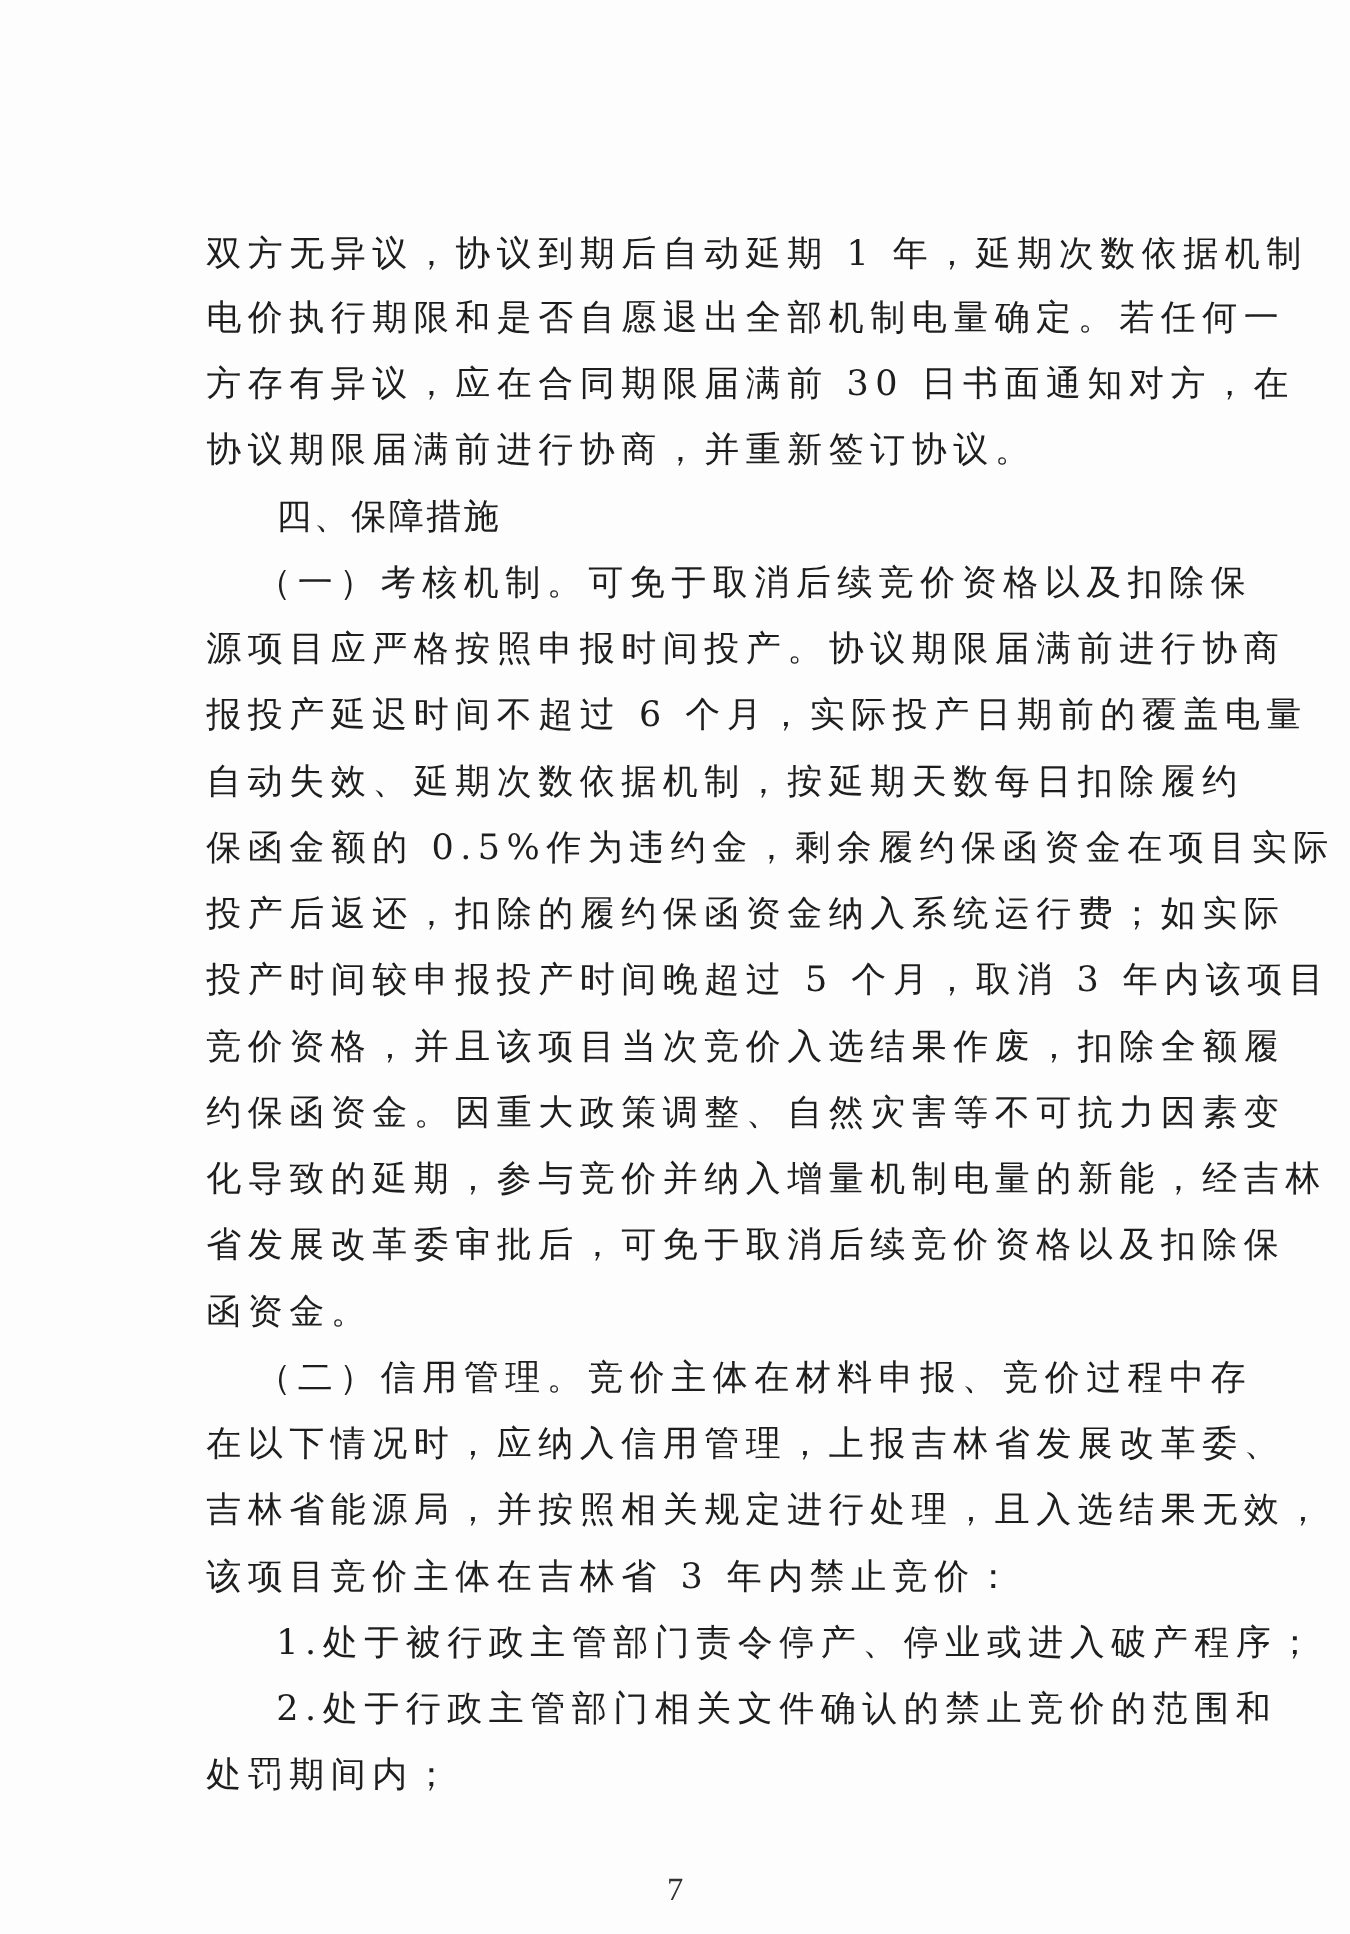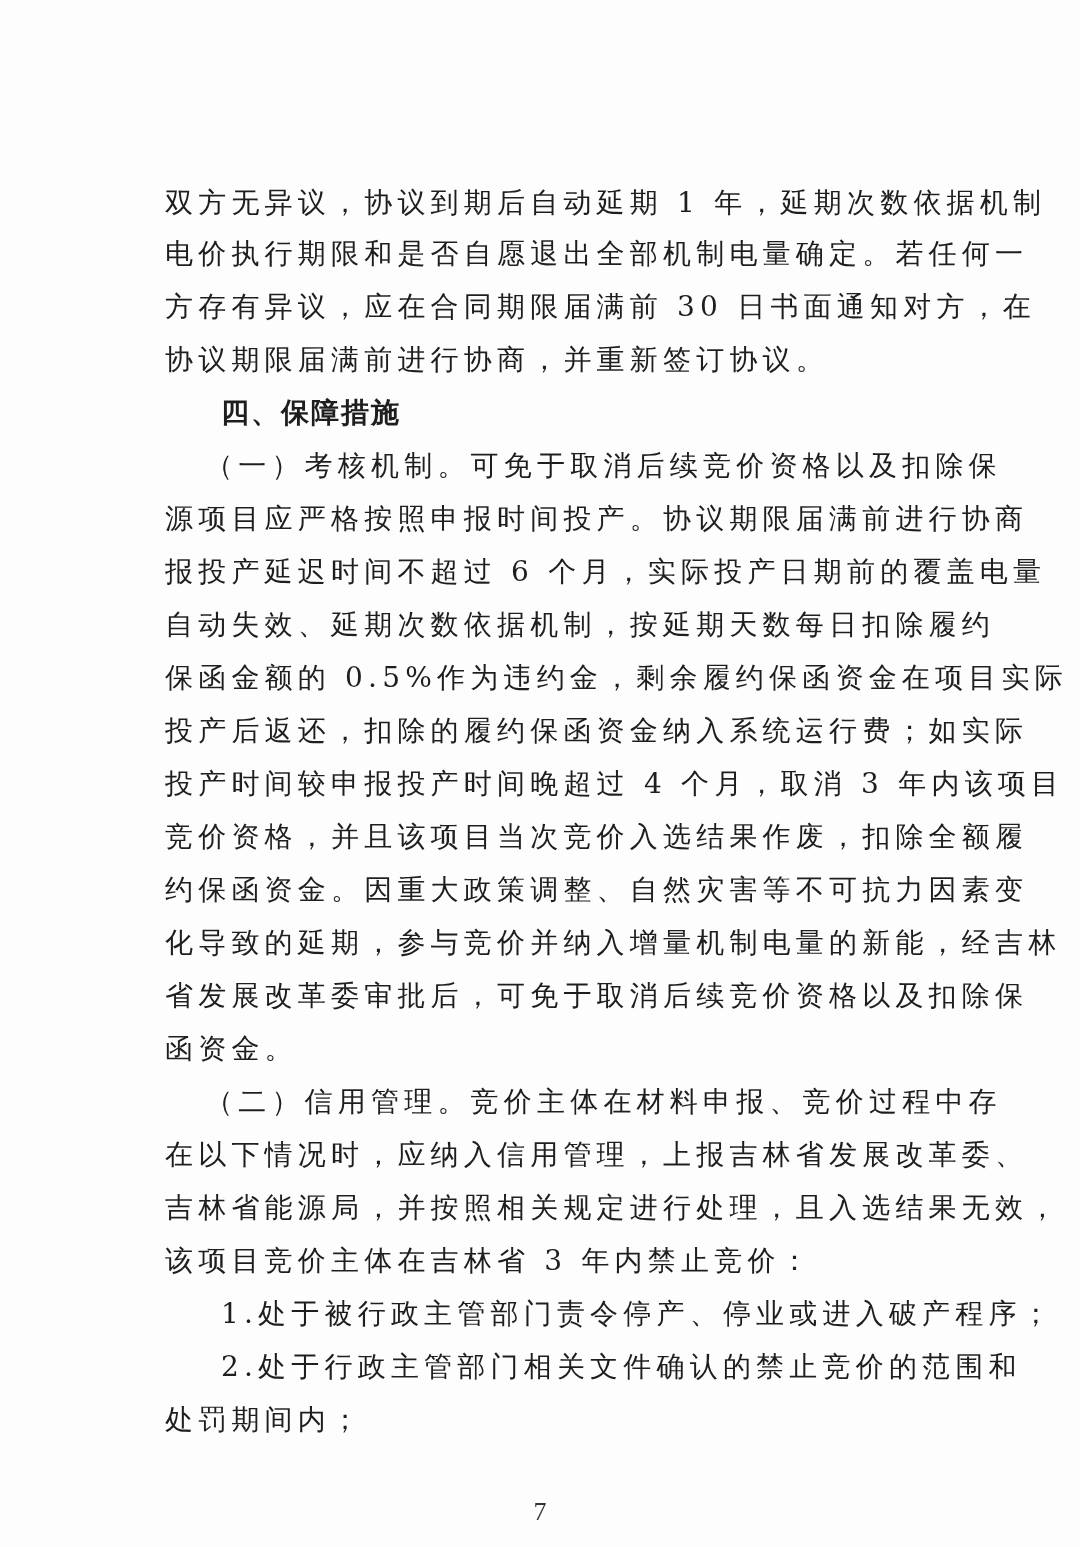--- a/index.html
+++ b/index.html
@@ -8,21 +8,21 @@
     background: #fdfdfd;
     font-family: "DejaVu Serif", "Liberation Serif", serif;
     color: #1e1e1e;
   }
   .page { position: absolute; left: 0; top: 16px; width: 964px; height: 1547px; margin-top: 23px; }
   .line {
     position: absolute; left: 165px; width: 760px;
     font-size: 28px; line-height: 36px; height: 36px;
     white-space: nowrap; letter-spacing: 5.2px;
   }
-  .line.heading { font-family: "DejaVu Sans", "Liberation Sans", sans-serif; font-weight: bold; letter-spacing: 2px; }
+  .line.heading { font-family: "DejaVu Sans", "Liberation Sans", sans-serif; font-weight: normal; letter-spacing: 2px; }
   .page-number {
     position: absolute; left: 0; width: 1080px; top: 1458px; text-align: center;
     font-size: 26px; font-family: "Liberation Serif", serif; color: #333;
   }
   .watermark {
     position: absolute; left: 8px; top: 1512px; display: flex; align-items: center;
     color: #1d4ed8; font-family: "DejaVu Sans", sans-serif; font-size: 22px;
   }
   .watermark .logo { width: 38px; height: 24px; margin-right: 4px; }
   .bottom-rule {
@@ -39,21 +39,21 @@
       <div class="line" style="top: 197px; left: 165px;">电价执行期限和是否自愿退出全部机制电量确定。若任何一</div>
       <div class="line" style="top: 250px; left: 165px;">方存有异议，应在合同期限届满前 30 日书面通知对方，在</div>
       <div class="line" style="top: 303px; left: 165px;">协议期限届满前进行协商，并重新签订协议。</div>
       <div class="line heading" style="top: 356px; left: 221px;">四、保障措施</div>
       <div class="line" style="top: 409px; left: 205px;">（一）考核机制。可免于取消后续竞价资格以及扣除保</div>
       <div class="line" style="top: 462px; left: 165px;">源项目应严格按照申报时间投产。协议期限届满前进行协商</div>
       <div class="line" style="top: 515px; left: 165px;">报投产延迟时间不超过 6 个月，实际投产日期前的覆盖电量</div>
       <div class="line" style="top: 568px; left: 165px;">自动失效、延期次数依据机制，按延期天数每日扣除履约</div>
       <div class="line" style="top: 621px; left: 165px;">保函金额的 0.5%作为违约金，剩余履约保函资金在项目实际</div>
       <div class="line" style="top: 674px; left: 165px;">投产后返还，扣除的履约保函资金纳入系统运行费；如实际</div>
-      <div class="line" style="top: 727px; left: 165px;">投产时间较申报投产时间晚超过 4 个月，取消 3 年内该项目</div>
+      <div class="line" style="top: 727px; left: 165px;">投产时间较申报投产时间晚超过 5 个月，取消 3 年内该项目</div>
       <div class="line" style="top: 780px; left: 165px;">竞价资格，并且该项目当次竞价入选结果作废，扣除全额履</div>
       <div class="line" style="top: 833px; left: 165px;">约保函资金。因重大政策调整、自然灾害等不可抗力因素变</div>
       <div class="line" style="top: 886px; left: 165px;">化导致的延期，参与竞价并纳入增量机制电量的新能，经吉林</div>
       <div class="line" style="top: 939px; left: 165px;">省发展改革委审批后，可免于取消后续竞价资格以及扣除保</div>
       <div class="line" style="top: 992px; left: 165px;">函资金。</div>
       <div class="line" style="top: 1045px; left: 205px;">（二）信用管理。竞价主体在材料申报、竞价过程中存</div>
       <div class="line" style="top: 1098px; left: 165px;">在以下情况时，应纳入信用管理，上报吉林省发展改革委、</div>
       <div class="line" style="top: 1151px; left: 165px;">吉林省能源局，并按照相关规定进行处理，且入选结果无效，</div>
       <div class="line" style="top: 1204px; left: 165px;">该项目竞价主体在吉林省 3 年内禁止竞价：</div>
       <div class="line" style="top: 1257px; left: 221px;">1.处于被行政主管部门责令停产、停业或进入破产程序；</div>

